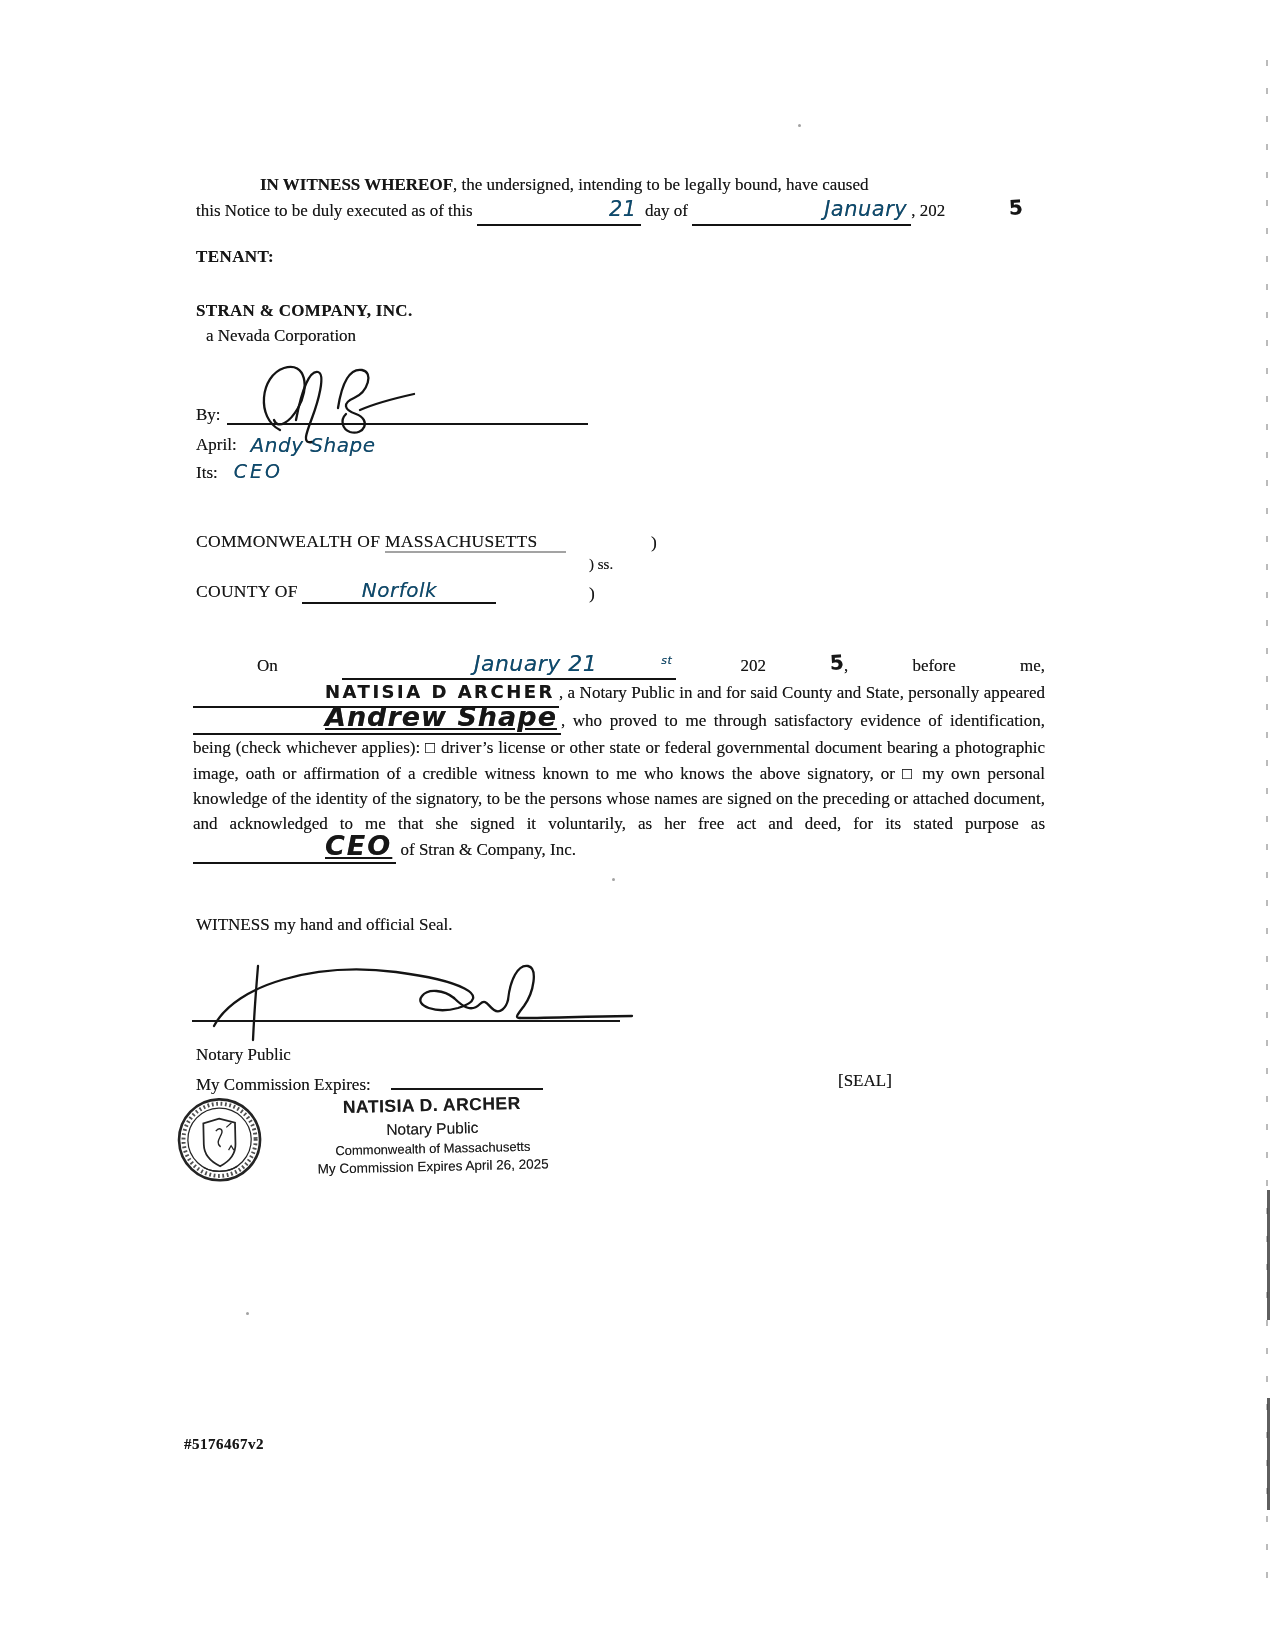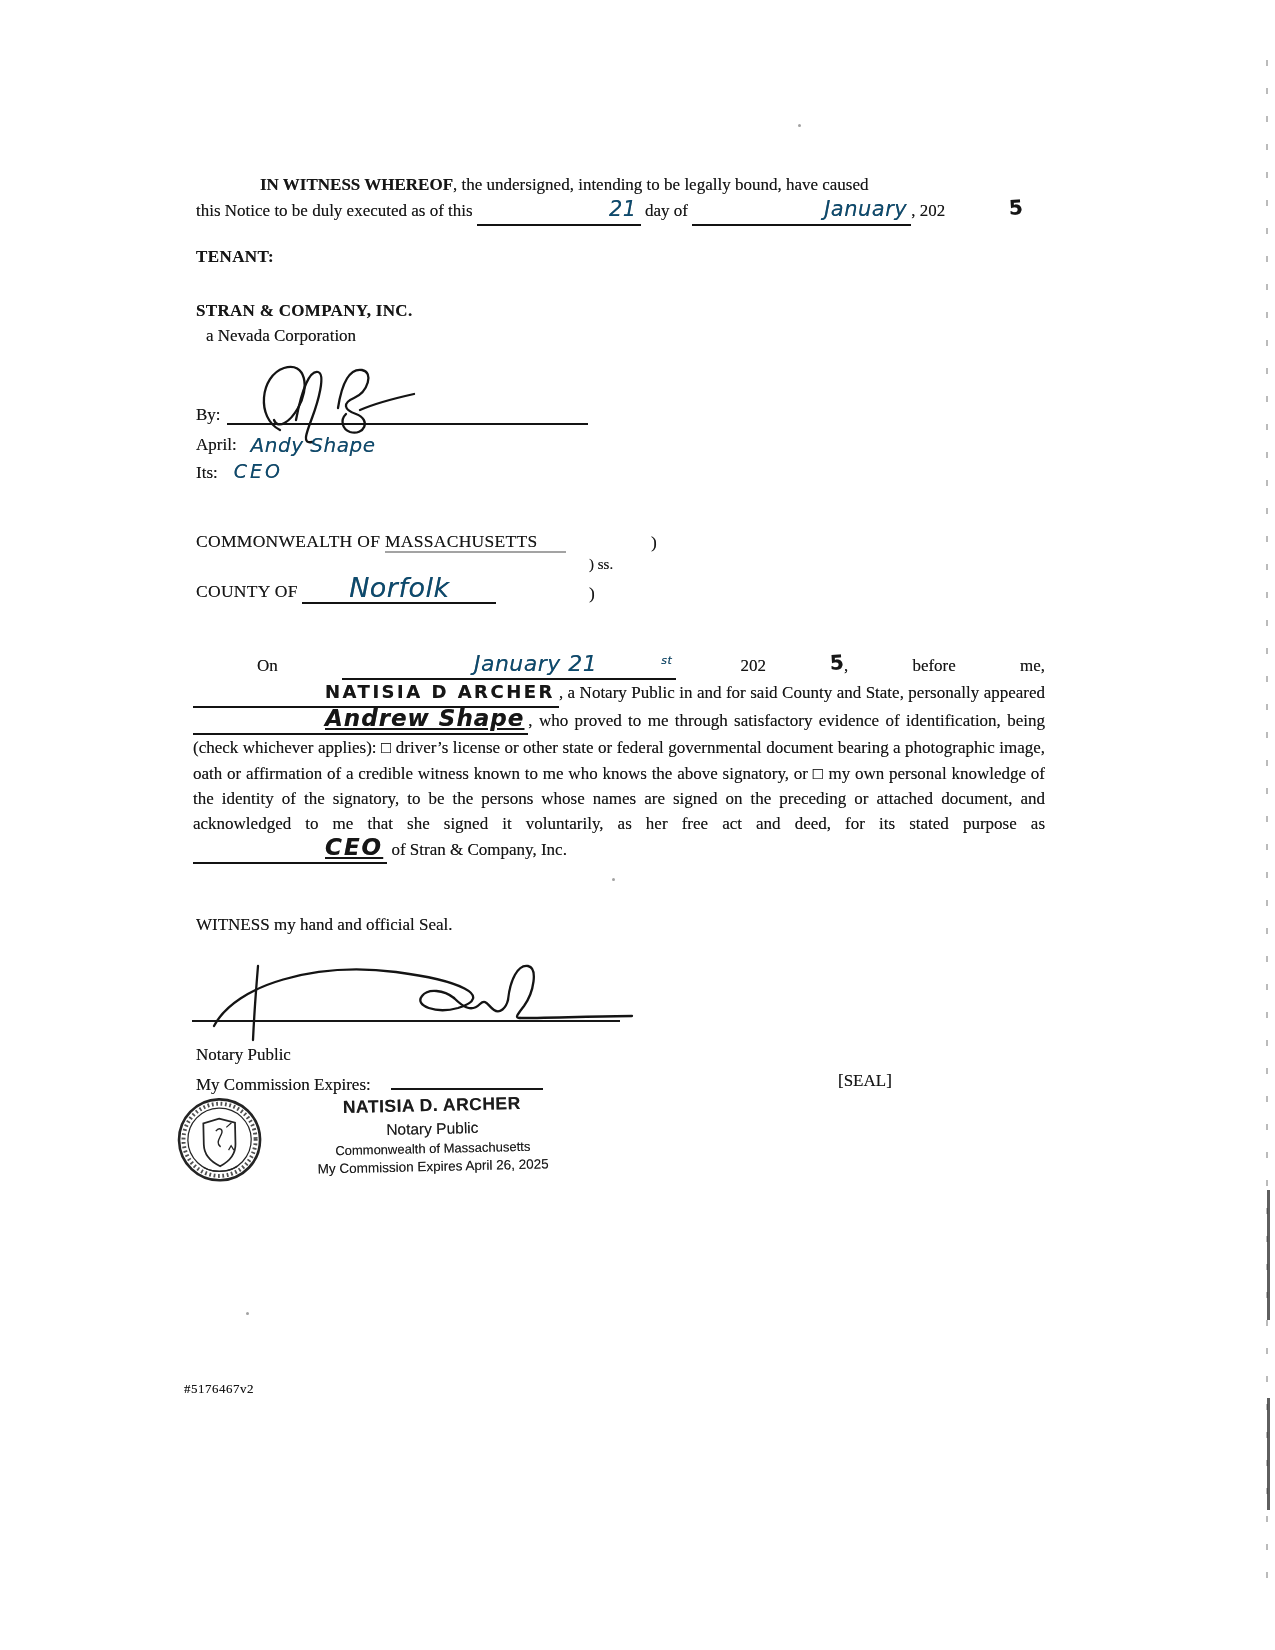--- a/index.html
+++ b/index.html
@@ -18,21 +18,21 @@
   
   .blank { display:inline-block; border-bottom:2px solid #131313; text-align:center; padding:0 4px; }
   .blank > span { display:inline-block; line-height:13px; }
   .w45{min-width:42px}.w110{min-width:112px}.w215{min-width:215px}.w300{min-width:300px}
   .w150{min-width:148px}.w165{min-width:162px}.w190{min-width:186px}
 
   
   .hw  { font-family:"DejaVu Sans", sans-serif; font-style:italic; font-size:21px; letter-spacing:.5px; color:#0c4a6e; }
   .hw-big { font-size:20px; }
   .hw-caps { font-family:"DejaVu Sans", sans-serif; font-style:normal; font-weight:600; font-size:18px; letter-spacing:2.5px; }
-  .hw-print { font-family:"DejaVu Sans", sans-serif; font-style:italic; font-weight:600; font-size:23px; letter-spacing:1px;text-decoration:underline; }
+  .hw-print { font-family:"DejaVu Sans", sans-serif; font-style:italic; font-weight:600; font-size:27px; letter-spacing:1px;text-decoration:underline; }
   .hw-digit { font-family:"DejaVu Sans", sans-serif; font-weight:700; font-size:20px; display:inline-block; transform:rotate(-3deg); }
   .sup { vertical-align:super; font-size:11px; line-height:0; }
 
   
   .sigrow { display:flex; align-items:flex-end; }
   .uline { flex:1; border-bottom:2.2px solid #141414; height:18px; margin-left:6px; }
   .lblrow { display:flex; align-items:baseline; }
 
   svg.sig { overflow:visible; }
   svg.sig path { fill:none; stroke:#141414; stroke-width:2.3; stroke-linecap:round; }
@@ -94,21 +94,21 @@
 
   <div class="abs" style="left:196px; top:531px; width:480px; height:90px;">
     <div class="caps-line" style="position:absolute; left:0; top:0;">
       <span>COMMONWEALTH OF</span>
       <span style="border-bottom:2px solid #a3a3a3; padding-right:28px;">MASSACHUSETTS</span>
     </div>
     <span class="caps-line" style="position:absolute; left:455px; top:1px;">)</span>
     <span style="position:absolute; left:393px; top:25px; font-size:15px;">) ss.</span>
     <div class="caps-line" style="position:absolute; left:0; top:50px;">
       <span>COUNTY OF</span>
-      <span class="blank w190"><span class="hw" style="font-size:27px;">Norfolk</span></span>
+      <span class="blank w190"><span class="hw" style="font-size:20px;">Norfolk</span></span>
     </div>
     <span class="caps-line" style="position:absolute; left:393px; top:52px;">)</span>
   </div>
 
   <div class="abs para indent" style="left:193px; top:652px; width:852px;">
     <span>On</span>
     <span class="blank w215"><span class="hw" style="font-size:22px;">January 21</span><span class="hw sup">st</span></span>
     <span>202</span><span class="hw-digit">5</span><span>, before me,</span>
     <span class="blank w300"><span class="hw-caps">NATISIA D ARCHER</span></span><span>, a Notary Public in and for said County and State, personally appeared</span><span class="blank w150"><span class="hw-print">Andrew Shape</span></span><span>, who proved to me through satisfactory evidence of identification, being (check whichever applies): □ driver’s license or other state or federal governmental document bearing a photographic image, oath or affirmation of a credible witness known to me who knows the above signatory, or □ my own personal knowledge of the identity of the signatory, to be the persons whose names are signed on the preceding or attached document, and acknowledged to me that she signed it voluntarily, as her free act and deed, for its stated purpose as</span>
     <span class="blank w165"><span class="hw-print" style="letter-spacing:2px;">CEO</span></span>
@@ -144,21 +144,21 @@
       <path d="M31,81 C41,87 59,87 69,81" stroke-width="1.5"></path>
     </svg>
     <div class="stamp-text">
       <div class="st-name">NATISIA D. ARCHER</div>
       <div class="st-title">Notary Public</div>
       <div class="st-juris">Commonwealth of Massachusetts</div>
       <div class="st-exp">My Commission Expires April 26, 2025</div>
     </div>
   </div>
 
-  <div class="abs" style="left:184px; top:1381px; font-size:13px; font-weight:400; letter-spacing:.5px;">#5176467v2</div>
+  <div class="abs" style="left:184px; top:1436px; font-size:15px; font-weight:700; letter-spacing:.5px;">#5176467v2</div>
 
   <div class="abs edge-dashes"></div>
   <div class="abs edge-solid1"></div>
   <div class="abs edge-solid2"></div>
   <div class="abs speck" style="left:798px; top:124px;"></div>
   <div class="abs speck" style="left:612px; top:878px;"></div>
   <div class="abs speck" style="left:246px; top:1312px;"></div>
 
 </div>
 

